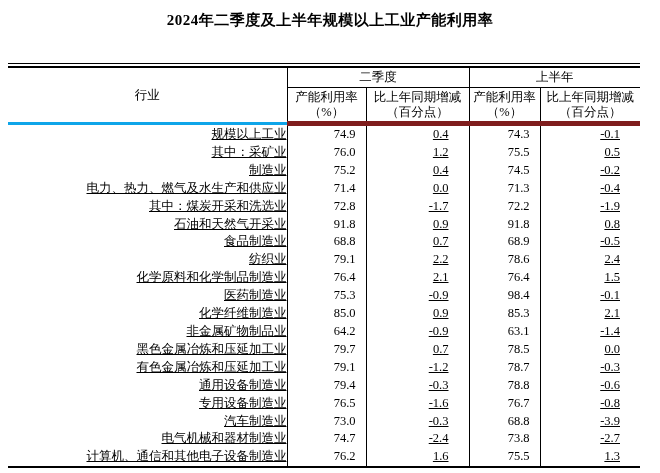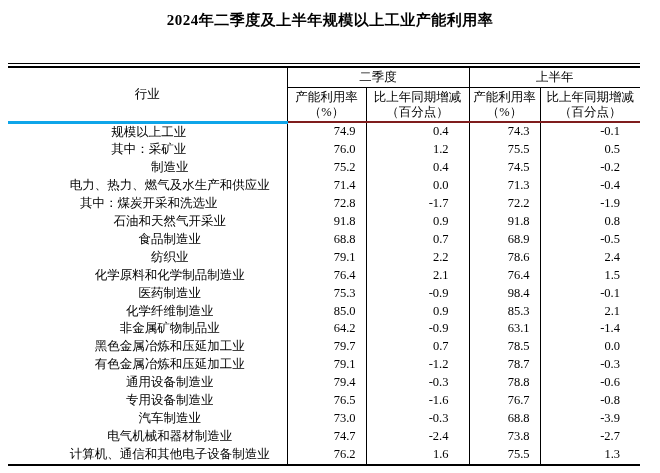--- a/index.html
+++ b/index.html
@@ -53,43 +53,44 @@
     border-bottom: 3px solid #0ea5e9;
   }
   tr.group-row th.group {
     height: 19px;
     border-left: 1px solid #000;
     border-bottom: 1px solid #000;
   }
   tr.sub-row th.sub {
     height: 33px;
     border-left: 1px solid #000;
-    border-bottom: 2px solid #7f1d1d;
+    border-bottom: 5px solid #7f1d1d;
     white-space: pre-line;
   }
   .cap-table tbody td {
     height: 17.9px;
     line-height: 17.9px;
   }
   td.industry {
-    text-align: center;
+    text-align: right;
     padding-left: 3px;
     white-space: nowrap;
     overflow: hidden;
+    text-decoration: underline;
   }
   td.industry.indent {
     padding-left: 45px;
   }
   td.num {
     text-align: right;
     border-left: 1px solid #000;
     font-family: "Liberation Serif", "DejaVu Serif", serif;
   }
   td.num.util  { padding-right: 10px; }
-  td.num.chg   { padding-right: 20px; }
+  td.num.chg   { padding-right: 20px; text-decoration: underline; }
 </style>
 </head>
 <body>
 
 <div class="page">
   <h1 class="title">2024年二季度及上半年规模以上工业产能利用率</h1>
 
   <div class="table-wrap">
     <table class="cap-table">
       <colgroup>

